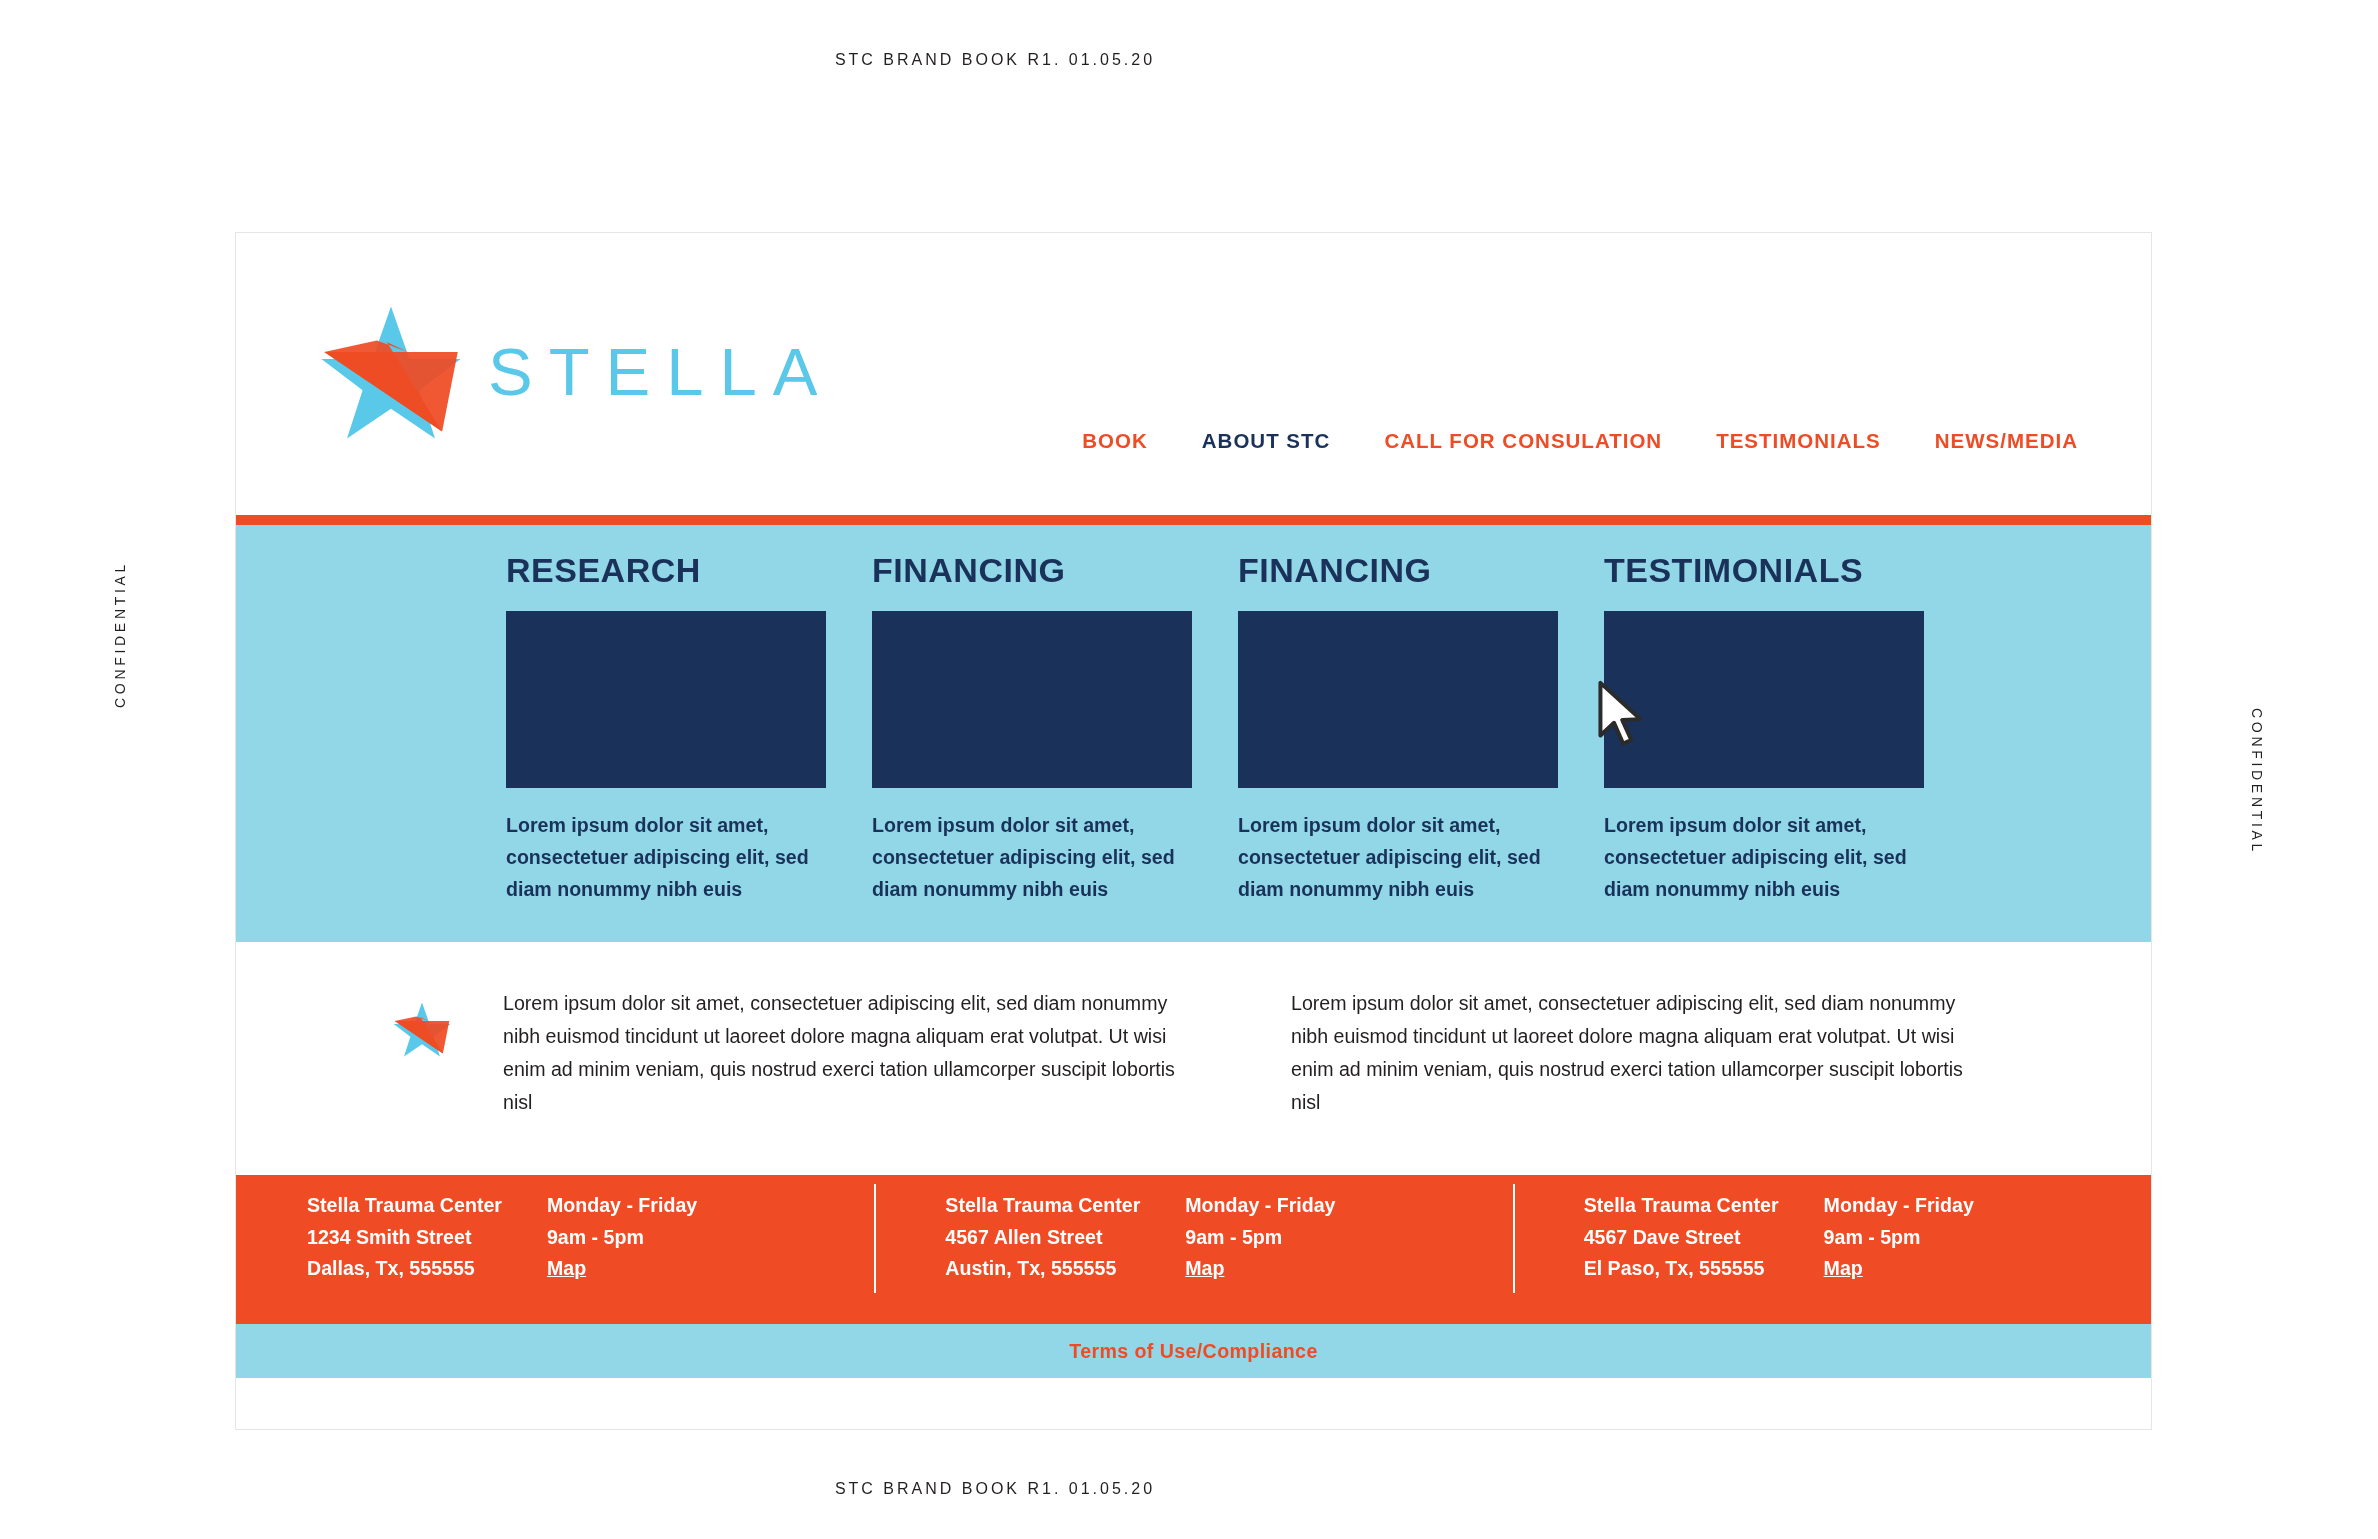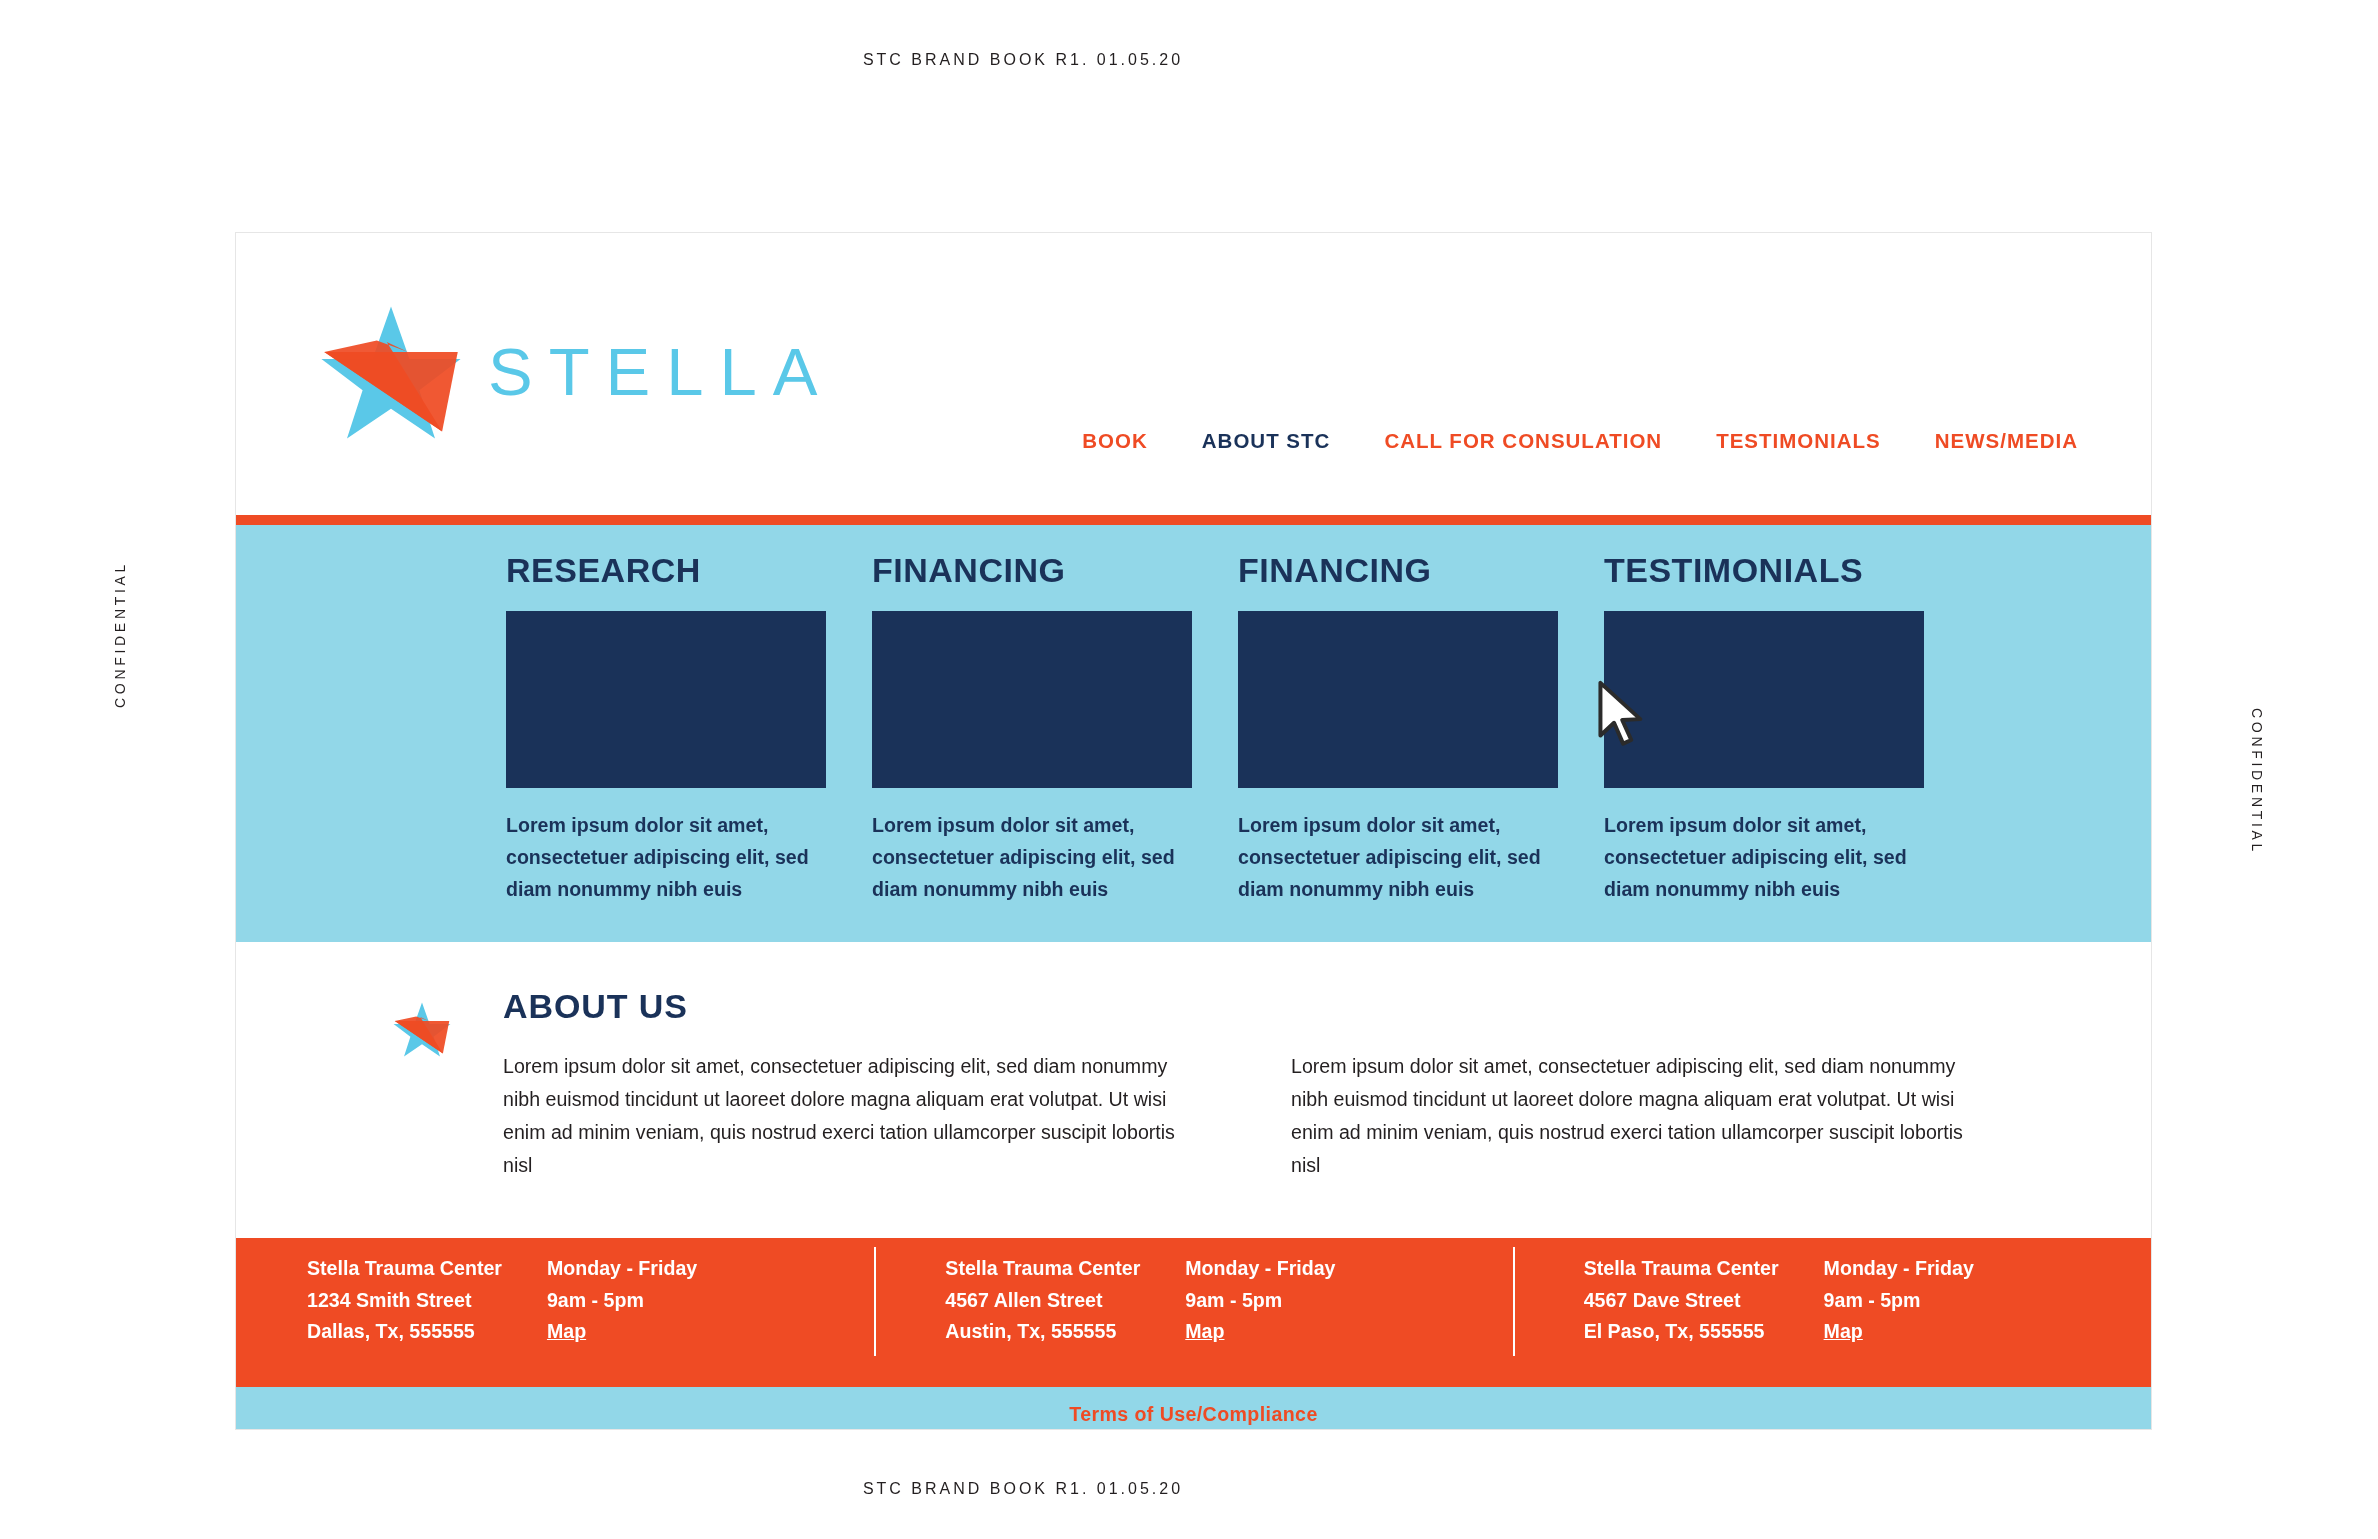--- a/index.html
+++ b/index.html
@@ -19,21 +19,20 @@
   .page-slug {
     position: absolute;
     left: 0;
     width: 1990px;
     text-align: center;
     font-size: 16px;
     letter-spacing: 3px;
     color: #231f20;
     font-weight: 400;
     font-family: "Liberation Sans", sans-serif;
-    padding-left: 28px;
   }
   .page-slug.top { top: 51px; }
   .page-slug.bottom { top: 1480px; }
 
   .confidential {
     position: absolute;
     font-size: 14px;
     letter-spacing: 3.7px;
     color: #231f20;
     white-space: nowrap;
@@ -328,21 +327,20 @@
     </div>
   </div>
 
   <div class="about">
     <svg class="about-mark" viewBox="0 0 100 100">
       <polygon points="50,6 63,43 99,43 70,65 81,99 50,78 19,99 30,65 1,43 37,43" fill="#5ac8e8"></polygon>
       <polygon points="3,38 86,94 47,31 62,38 40,30" fill="#ef4b24" opacity="0.92"></polygon>
       <polygon points="3,38 97,38 86,94" fill="#ef4b24" opacity="0.93"></polygon>
     </svg>
     <div class="about-body">
-      <div class="about-title">ABOUT US</div>
       <div class="about-cols">
         <div class="about-col">Lorem ipsum dolor sit amet, consectetuer adipiscing elit, sed diam nonummy nibh euismod tincidunt ut laoreet dolore magna aliquam erat volutpat. Ut wisi enim ad minim veniam, quis nostrud exerci tation ullamcorper suscipit lobortis nisl</div>
         <div class="about-col">Lorem ipsum dolor sit amet, consectetuer adipiscing elit, sed diam nonummy nibh euismod tincidunt ut laoreet dolore magna aliquam erat volutpat. Ut wisi enim ad minim veniam, quis nostrud exerci tation ullamcorper suscipit lobortis nisl</div>
       </div>
     </div>
   </div>
 
   <div class="site-footer">
 
     <div class="foot-col">

